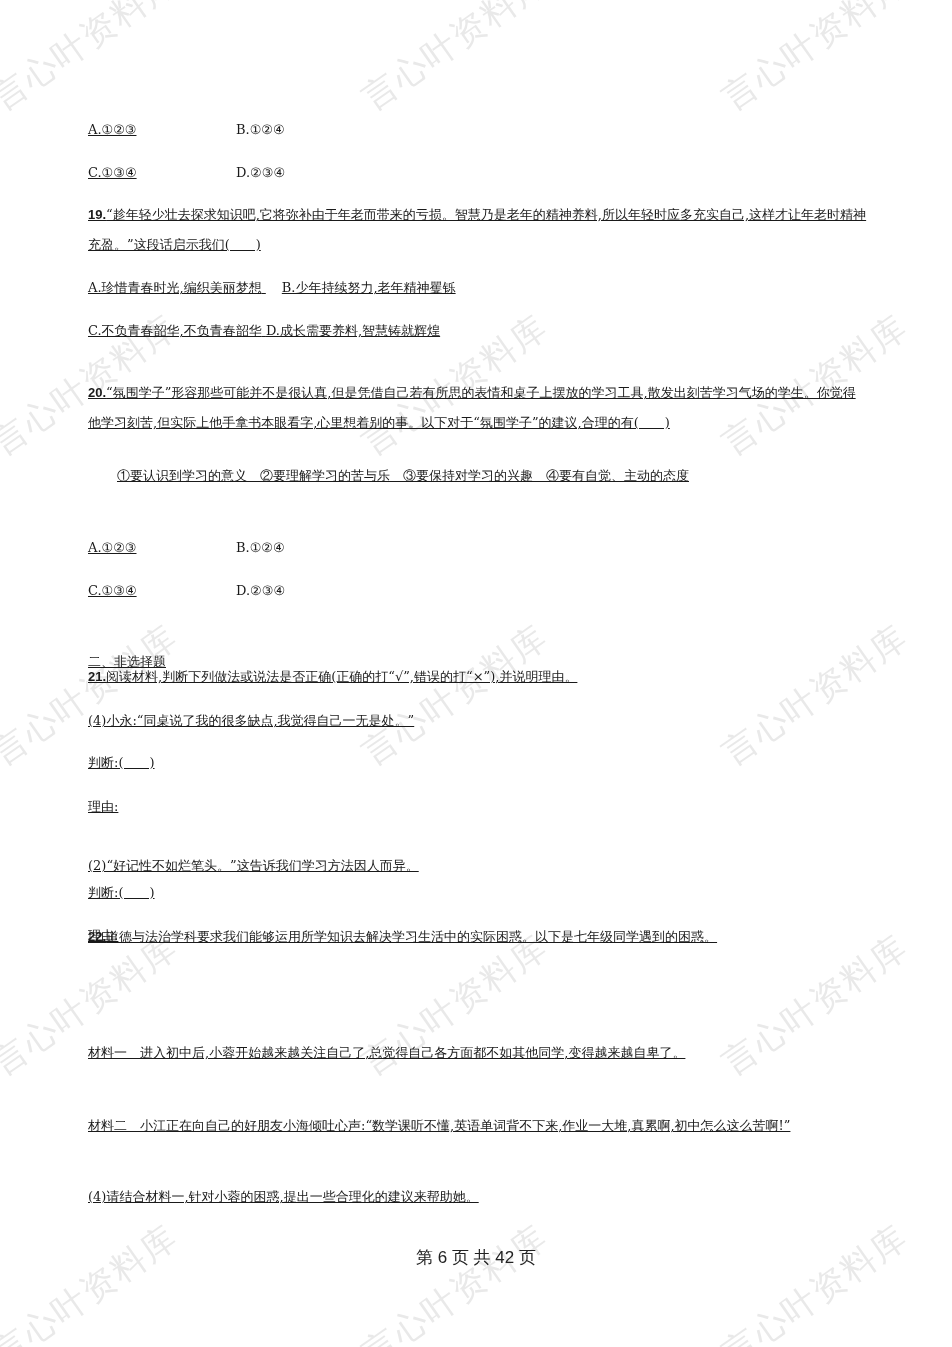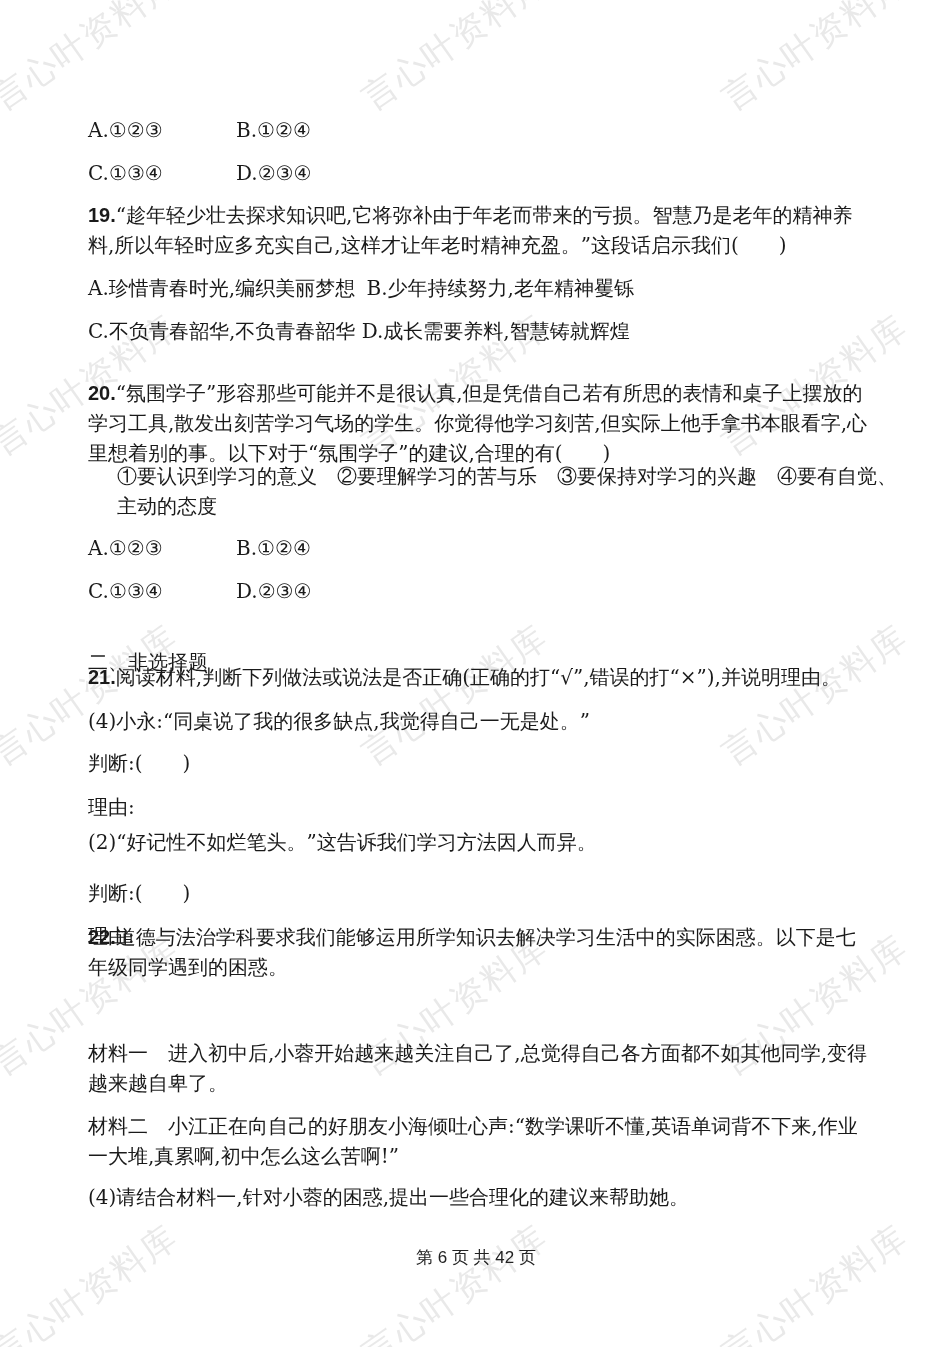--- a/index.html
+++ b/index.html
@@ -32,24 +32,25 @@
       font-size: 34px;
       color: #e9e9e9;
       transform: rotate(-35deg);
       transform-origin: left bottom;
       white-space: nowrap;
       letter-spacing: 2px;
     }
     .line {
       position: absolute;
       left: 88px;
-      font-size: 20px;
+      font-size: 13px;
       line-height: 20px;
       white-space: nowrap;
       z-index: 1;
+      text-decoration: underline;
     }
     .line.wrap {
       white-space: normal;
       width: 780px;
       line-height: 30px;
     }
     .opt-b { position: absolute; left: 148px; }
     .qnum { font-weight: bold; font-family: "Liberation Sans Narrow", "Liberation Sans", sans-serif; }
     .footer {
       position: absolute;
@@ -92,21 +93,21 @@
   <div class="line" style="top:163px;">
     <span>C.①③④</span>
     <span class="opt-b">D.②③④</span>
   </div>
 
   <div class="line wrap" style="top:200px;">
     <span class="qnum">19.</span><span>“趁年轻少壮去探求知识吧,它将弥补由于年老而带来的亏损。智慧乃是老年的精神养料,所以年轻时应多充实自己,这样才让年老时精神充盈。”这段话启示我们(　　)</span>
   </div>
   <div class="line" style="top:278px;">
     <span>A.珍惜青春时光,编织美丽梦想</span>
-    <span style="margin-left:5px;">B.少年持续努力,老年精神矍铄</span>
+    <span style="margin-left:16px;">B.少年持续努力,老年精神矍铄</span>
   </div>
   <div class="line" style="top:321px;">
     <span>C.不负青春韶华,不负青春韶华</span>
     <span style="">D.成长需要养料,智慧铸就辉煌</span>
   </div>
 
   <div class="line wrap" style="top:362px;margin-top:16px;">
     <span class="qnum">20.</span><span>“氛围学子”形容那些可能并不是很认真,但是凭借自己若有所思的表情和桌子上摆放的学习工具,散发出刻苦学习气场的学生。你觉得他学习刻苦,但实际上他手拿书本眼看字,心里想着别的事。以下对于“氛围学子”的建议,合理的有(　　)</span>
   </div>
   <div class="line wrap" style="top:461px;margin-left:29px;">①要认识到学习的意义　②要理解学习的苦与乐　③要保持对学习的兴趣　④要有自觉、主动的态度</div>
@@ -120,21 +121,21 @@
   </div>
 
   <div class="line" style="top:652px;text-align:right;">二、非选择题</div>
 
   <div class="line" style="top:667px;">
     <span class="qnum">21.</span><span>阅读材料,判断下列做法或说法是否正确(正确的打“√”,错误的打“×”),并说明理由。</span>
   </div>
   <div class="line" style="top:711px;">(4)小永:“同桌说了我的很多缺点,我觉得自己一无是处。”</div>
   <div class="line" style="top:753px;">判断:(　　)</div>
   <div class="line" style="top:797px;">理由:</div>
-  <div class="line" style="top:832px;">(2)“好记性不如烂笔头。”这告诉我们学习方法因人而异。</div>
+  <div class="line" style="top:856px;">(2)“好记性不如烂笔头。”这告诉我们学习方法因人而异。</div>
   <div class="line" style="top:883px;">判断:(　　)</div>
   <div class="line" style="top:926px;">理由:</div>
 
   <div class="line wrap" style="top:922px;">
     <span class="qnum">22.</span><span>道德与法治学科要求我们能够运用所学知识去解决学习生活中的实际困惑。以下是七年级同学遇到的困惑。</span>
   </div>
   <div class="line wrap" style="top:1111px;">材料二　小江正在向自己的好朋友小海倾吐心声:“数学课听不懂,英语单词背不下来,作业一大堆,真累啊,初中怎么这么苦啊!”</div>
   <div class="line wrap" style="top:1038px;">材料一　进入初中后,小蓉开始越来越关注自己了,总觉得自己各方面都不如其他同学,变得越来越自卑了。</div>
   <div class="line" style="top:1187px;">(4)请结合材料一,针对小蓉的困惑,提出一些合理化的建议来帮助她。</div>
 

